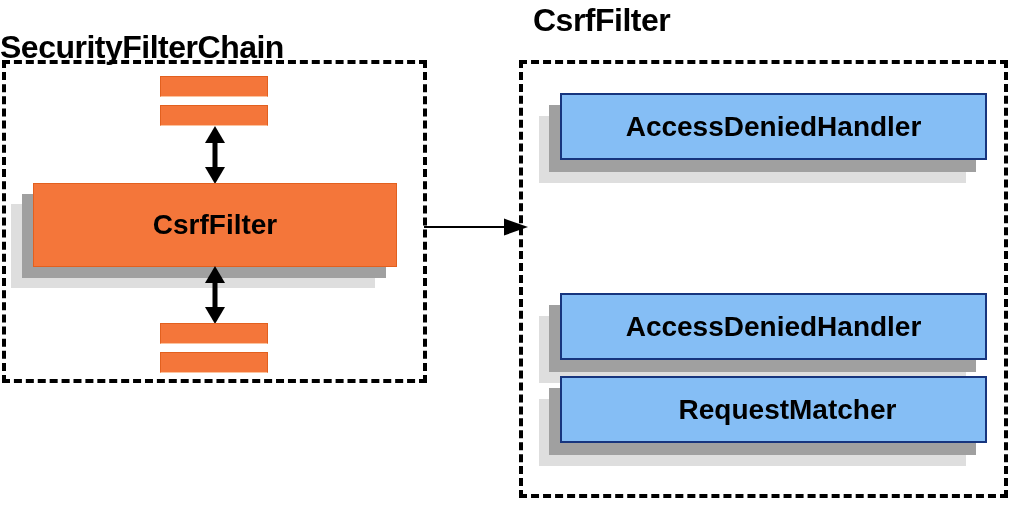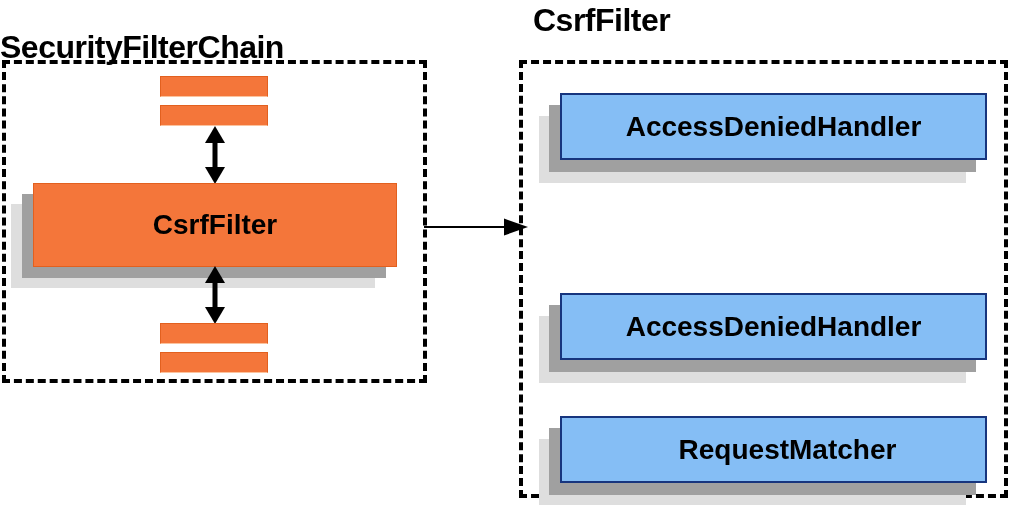--- a/index.html
+++ b/index.html
@@ -55,21 +55,21 @@
     position:absolute;left:560px;width:427px;height:67px;
     background:var(--blue-fill);border:2px solid var(--blue-border);
     box-sizing:border-box;
     box-shadow:-11px 12px 0 var(--shadow-dark), -21px 23px 0 var(--shadow-light);
     display:flex;align-items:center;justify-content:center;
     font-size:28px;font-weight:bold;white-space:nowrap;
   }
   .blue-box-0{top:93px;}
   .blue-box-1{top:193px;}
   .blue-box-2{top:293px;}
-  .blue-box-3{top:416px;padding-left:28px;}
+  .blue-box-3{top:376px;padding-left:28px;}
 </style>
 </head>
 <body>
 
 <div class="stage">
 
   <div class="title title-left">SecurityFilterChain</div>
 
   <div class="title title-right">CsrfFilter</div>
 

